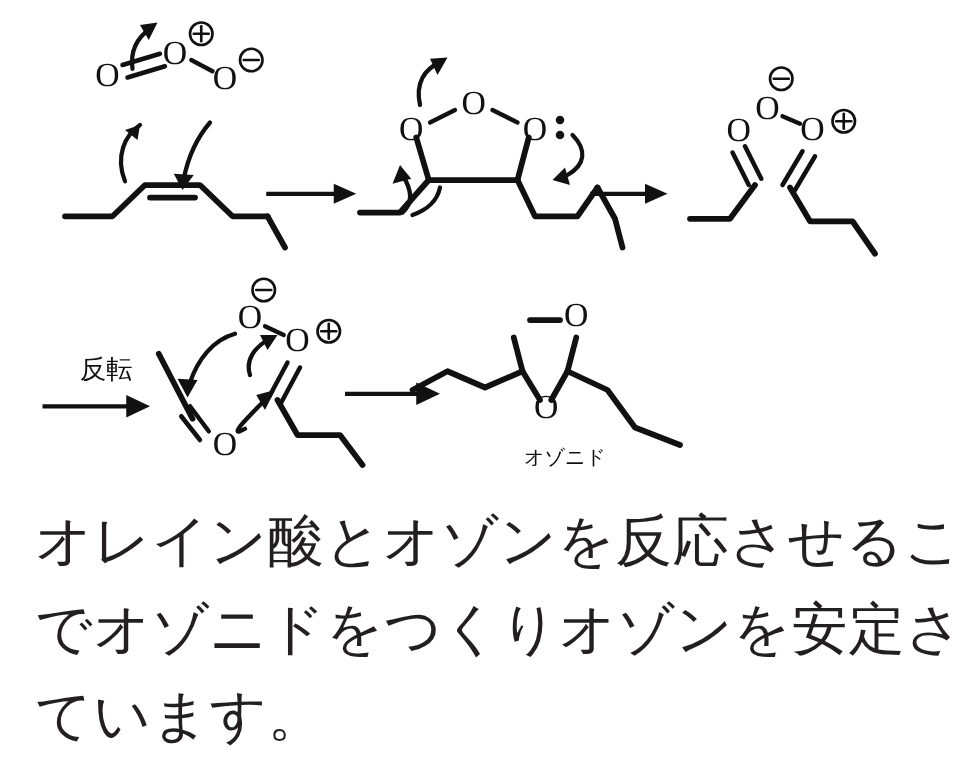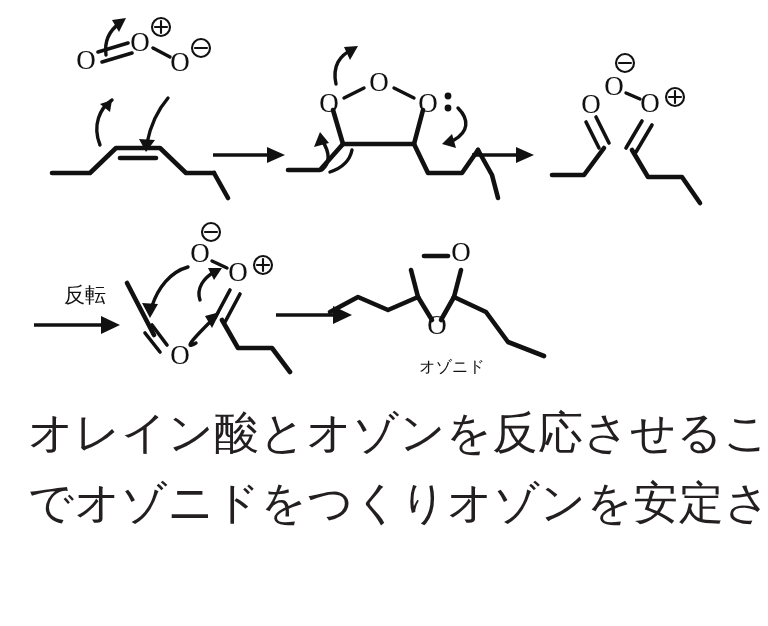--- a/index.html
+++ b/index.html
@@ -295,13 +295,14 @@
 
     <text class="jp-label-small" x="452" y="366">オゾニド</text>
   </g>
 
 </svg>
 </div>
 
 <div id="caption">
   <div class="caption-line">オレイン酸とオゾンを反応させること</div>
   <div class="caption-line">でオゾニドをつくりオゾンを安定させ</div>
+  <div class="caption-line">ています。</div>
 </div>
 
 </body></html>

